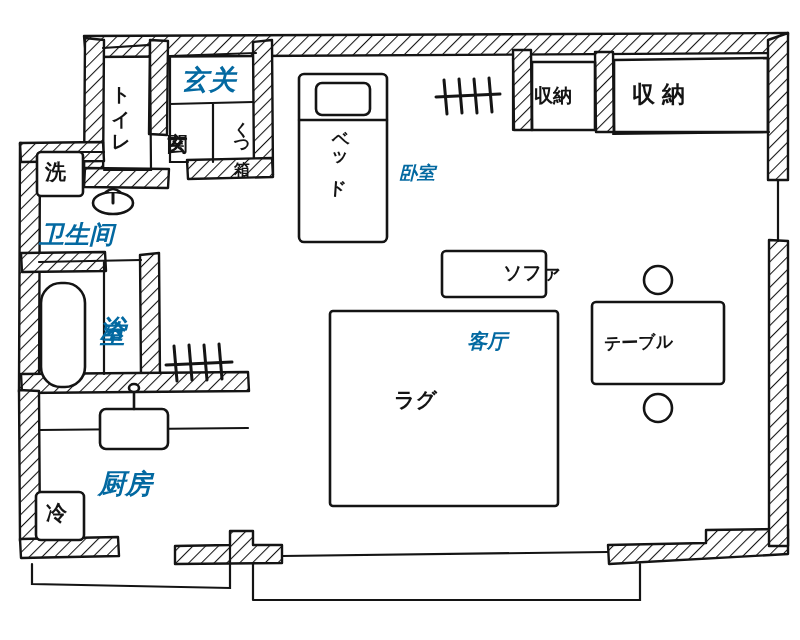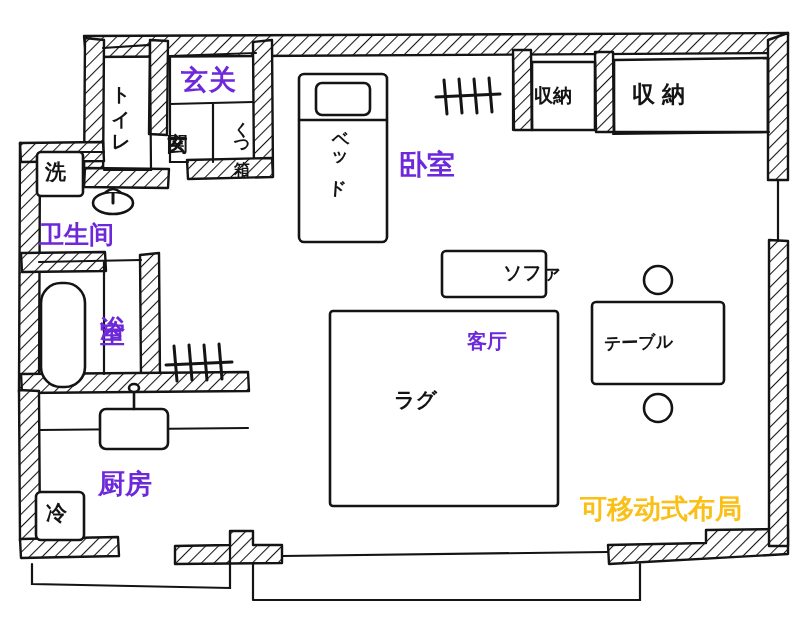--- a/index.html
+++ b/index.html
@@ -2,21 +2,21 @@
 <html><head>
 <meta charset="utf-8">
 <style>
   html,body{margin:0;padding:0;background:#ffffff;}
   body{width:800px;height:640px;overflow:hidden;
        font-family:"DejaVu Sans","Liberation Sans",sans-serif;}
   #plan{position:relative;width:800px;height:640px;background:#fff;}
   svg{position:absolute;left:0;top:0;}
   .lbl{position:absolute;font-weight:bold;line-height:1;white-space:nowrap;}
   .jp{color:#141414;font-family:"DejaVu Sans","Liberation Sans",sans-serif;font-weight:600;}
-  .cn{color:#6d28d9;}
+  .cn{color:#0369a1;font-style:italic;}
   .cn-yellow{color:#FAC018;}
 </style>
 </head>
 <body>
 
 <div id="plan">
 
 <svg width="800" height="640" viewBox="0 0 800 640">
   <defs>
     <pattern id="hatch" width="9" height="9" patternTransform="rotate(45)" patternUnits="userSpaceOnUse">
@@ -155,20 +155,19 @@
 <div class="lbl jp" style="left:394px;top:390px;font-size:21px;">ラグ</div>
 
 <div class="lbl cn" style="left:181px;top:66px;font-size:27px;letter-spacing:1px;">玄关</div>
 
 <div class="lbl cn" style="left:39px;top:222px;font-size:25px;text-align:center;">卫生间</div>
 
 <div class="lbl cn" style="left:100px;top:296px;font-size:25px;writing-mode:vertical-rl;letter-spacing:4px;">浴室</div>
 
 <div class="lbl cn" style="left:98px;top:470px;font-size:27px;">厨房</div>
 
-<div class="lbl cn" style="left:399px;top:151px;font-size:28px;">卧室</div>
+<div class="lbl cn" style="left:399px;top:164px;font-size:18px;">卧室</div>
 
 <div class="lbl cn" style="left:467px;top:331px;font-size:20px;">客厅</div>
 
 
-<div class="lbl cn-yellow" style="left:580px;top:495px;font-size:27px;">可移动式布局</div>
 
 </div>
 
 </body></html>

